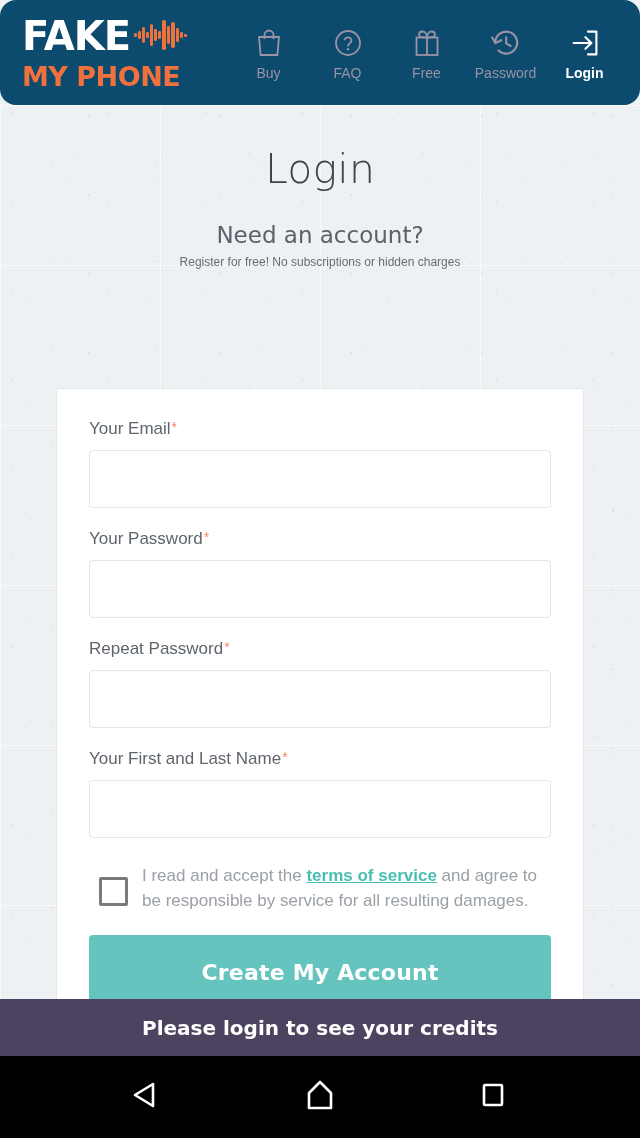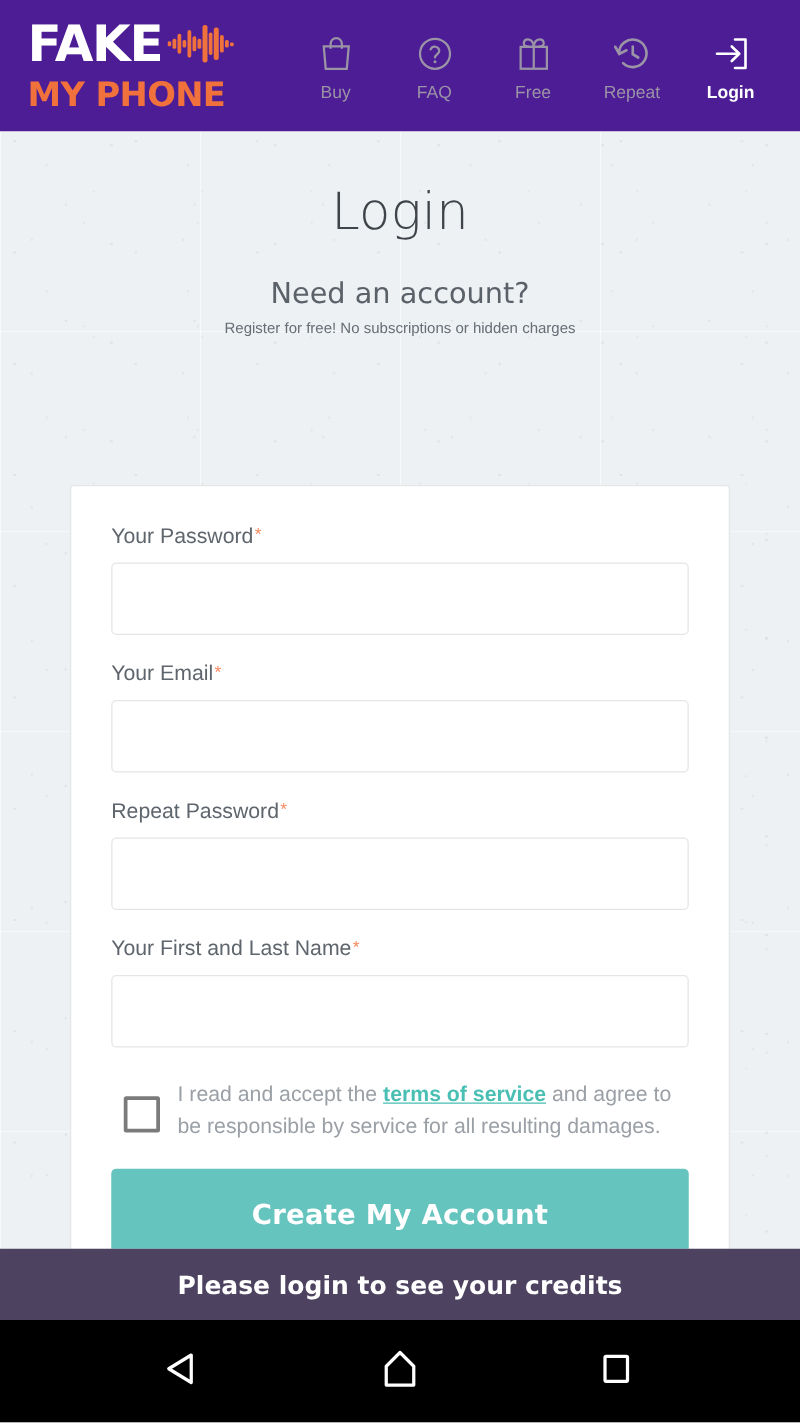--- a/index.html
+++ b/index.html
@@ -20,27 +20,28 @@
     width: 640px;
     height: 1138px;
     display: flex;
     flex-direction: column;
     background: #eef1f3;
   }
 
   
   .header {
     height: 105px;
-    background: #4c1d95;
+    background: #0c4a6e;
     display: flex;
     align-items: center;
     padding: 0 22px 0 22px;
     flex: 0 0 auto;
     position: relative;
     z-index: 5;
+    border-radius: 16px;
   }
 
   .logo {
     display: flex;
     flex-direction: column;
     justify-content: center;
     line-height: 1;
     flex: 0 0 auto;
   }
 
@@ -358,21 +359,21 @@
       </div>
 
       <div class="nav-item">
         <span class="nav-icon">
           <svg width="29" height="28" viewBox="0 0 29 28" fill="none" stroke="#9b93a6" stroke-width="2.1" stroke-linecap="round">
             <path d="M4.2 13.6a11 11 0 1 1 3.3 7.9"></path>
             <polyline points="1.2,8.4 4.4,14.2 10.2,11.2" fill="none"></polyline>
             <path d="M15.2 8.2v6.2l4.4 2.6"></path>
           </svg>
         </span>
-        <span class="nav-label">Repeat</span>
+        <span class="nav-label">Password</span>
       </div>
 
       <div class="nav-item active">
         <span class="nav-icon">
           <svg width="28" height="28" viewBox="0 0 28 28" fill="none" stroke="#ffffff" stroke-width="2.1" stroke-linecap="round" stroke-linejoin="round">
             <path d="M17 2.6h8.4v22.8H17"></path>
             <line x1="2.6" y1="14" x2="20" y2="14"></line>
             <polyline points="14.4,8.2 20.4,14 14.4,19.8"></polyline>
           </svg>
         </span>
@@ -385,30 +386,30 @@
   <div class="main">
 
     <h1 class="page-title">Login</h1>
     <div class="sub-head">Need an account?</div>
     <div class="sub-text">Register for free! No subscriptions or hidden charges</div>
 
     <div class="card">
 
       <div class="field">
         <div class="field-label">
+          <span>Your Email</span><span class="req">*</span>
+        </div>
+        <input class="text-input" type="text" value="" style="">
+      </div>
+
+      <div class="field">
+        <div class="field-label">
           <span>Your Password</span><span class="req">*</span>
         </div>
         <input class="text-input" type="password" value="" style="">
-      </div>
-
-      <div class="field">
-        <div class="field-label">
-          <span>Your Email</span><span class="req">*</span>
-        </div>
-        <input class="text-input" type="text" value="" style="">
       </div>
 
       <div class="field">
         <div class="field-label">
           <span>Repeat Password</span><span class="req">*</span>
         </div>
         <input class="text-input" type="password" value="" style="">
       </div>
 
       <div class="field">

